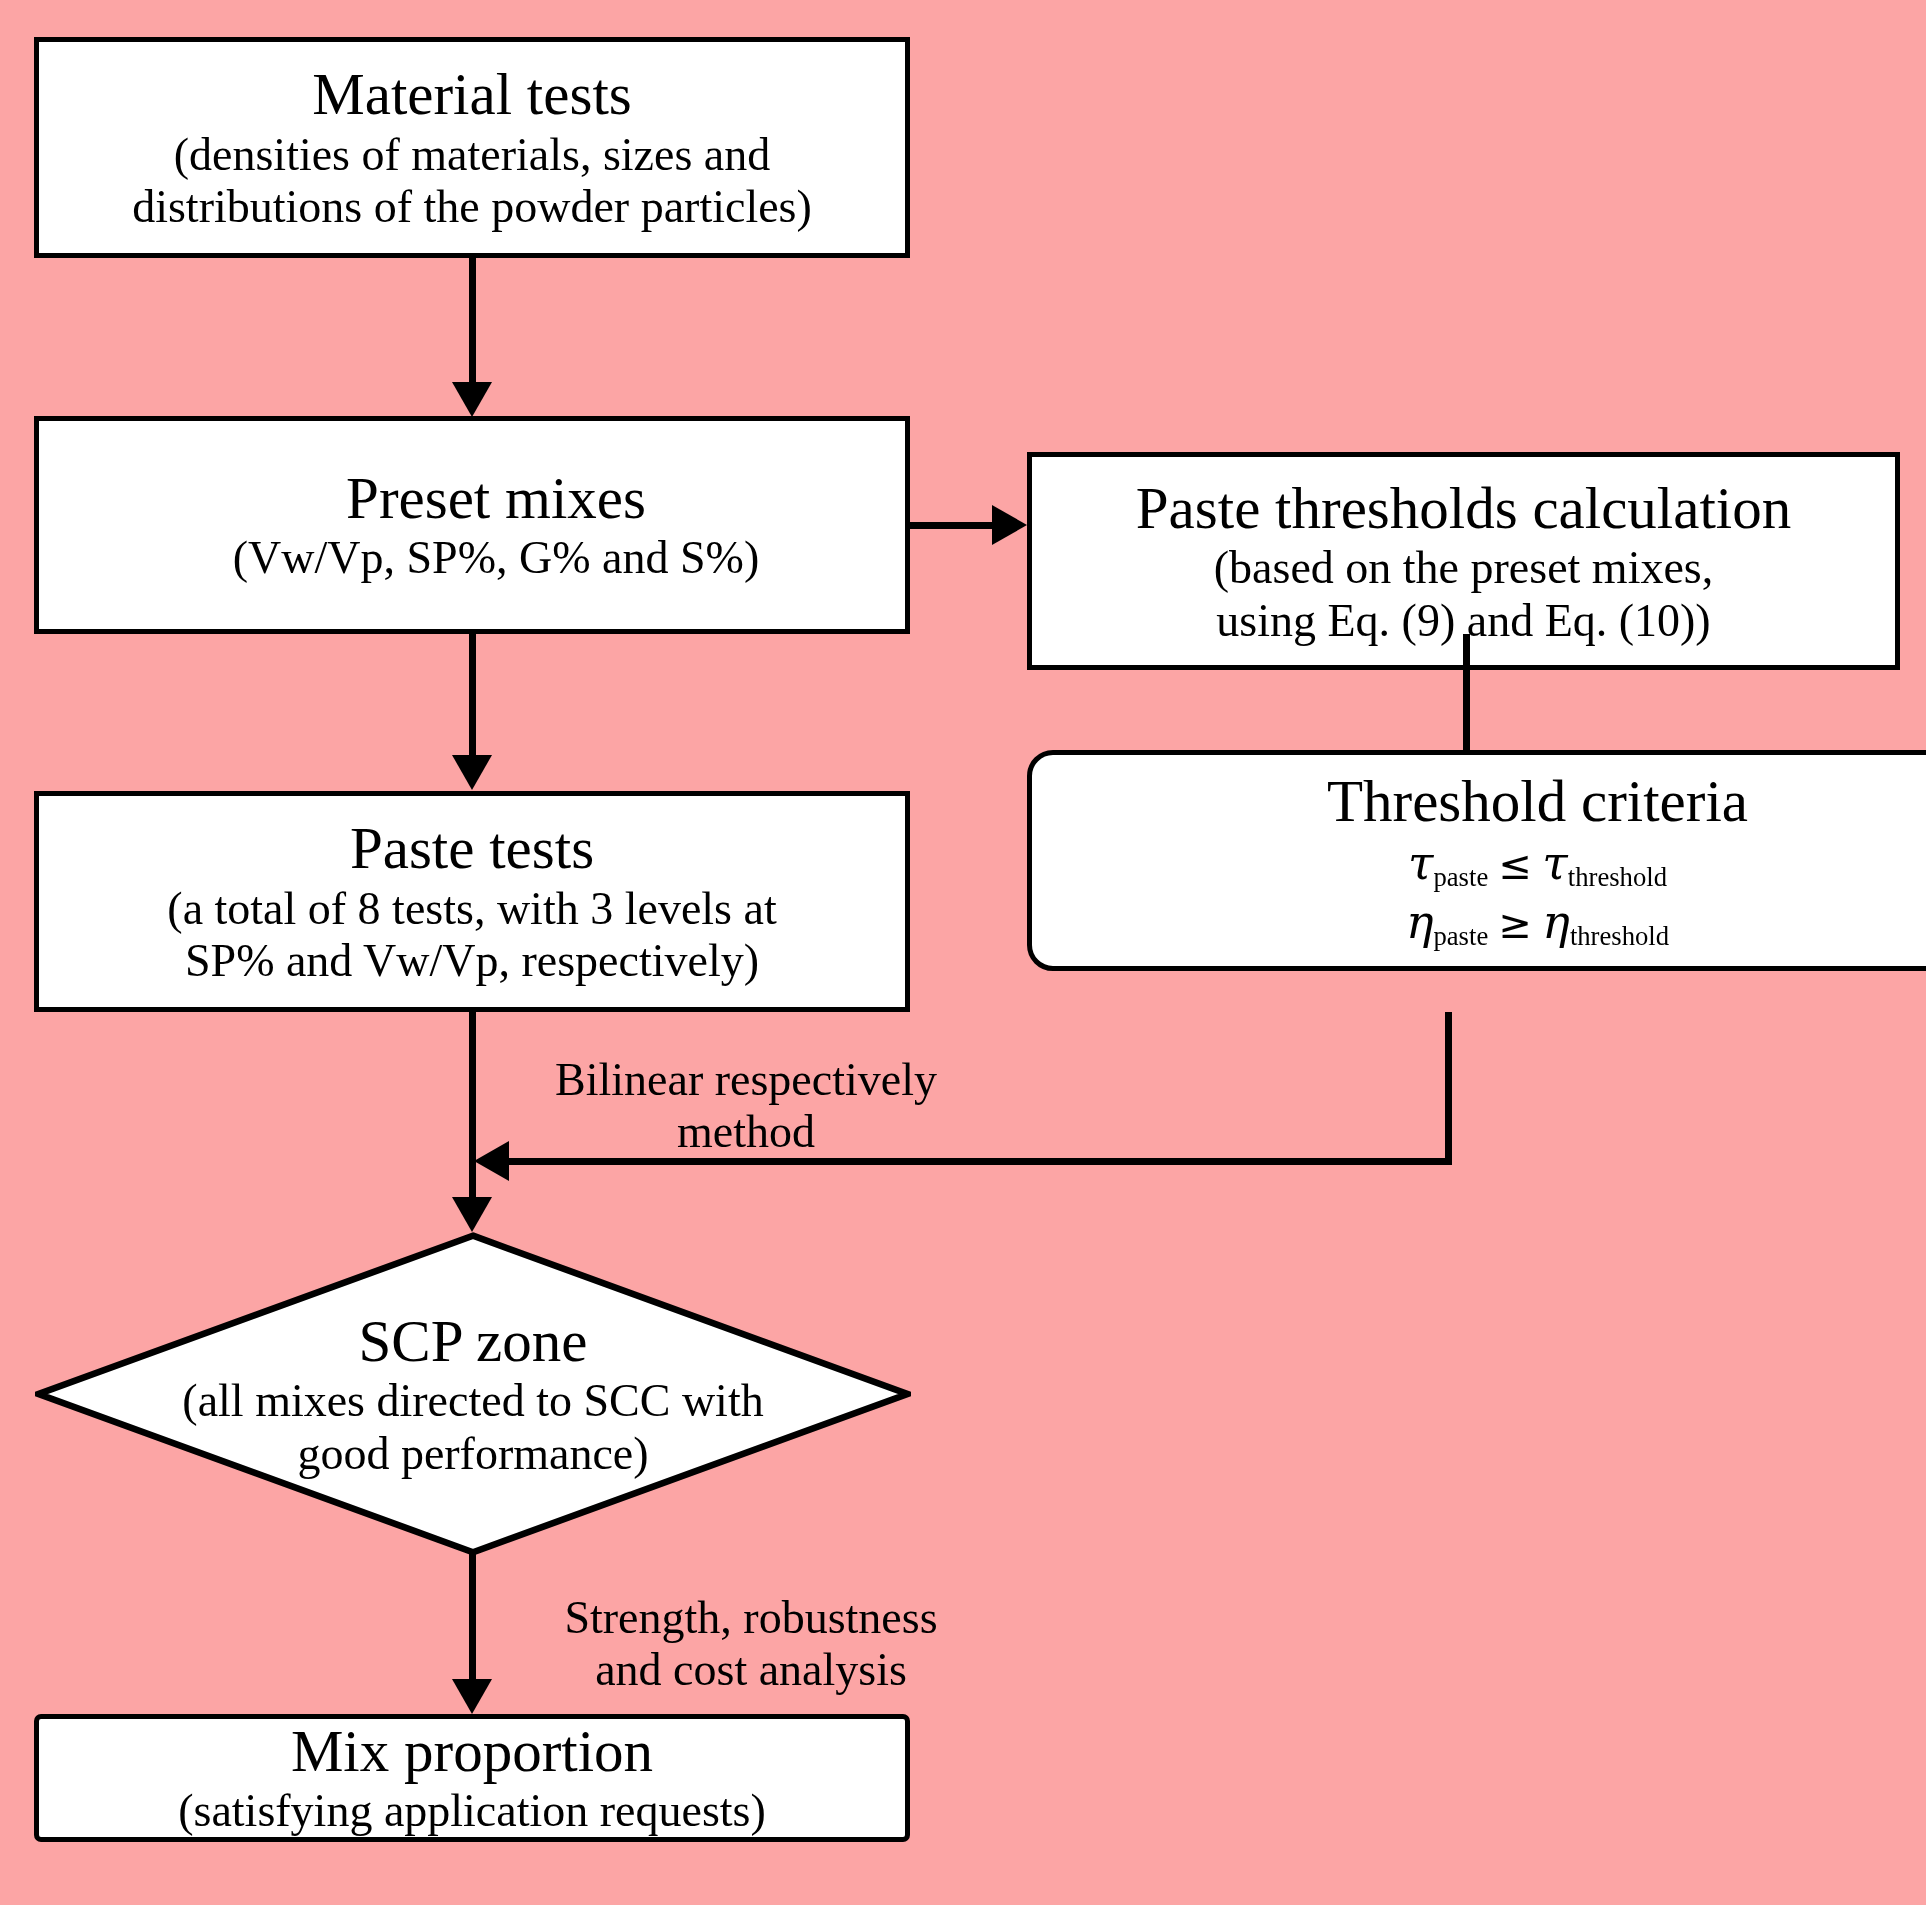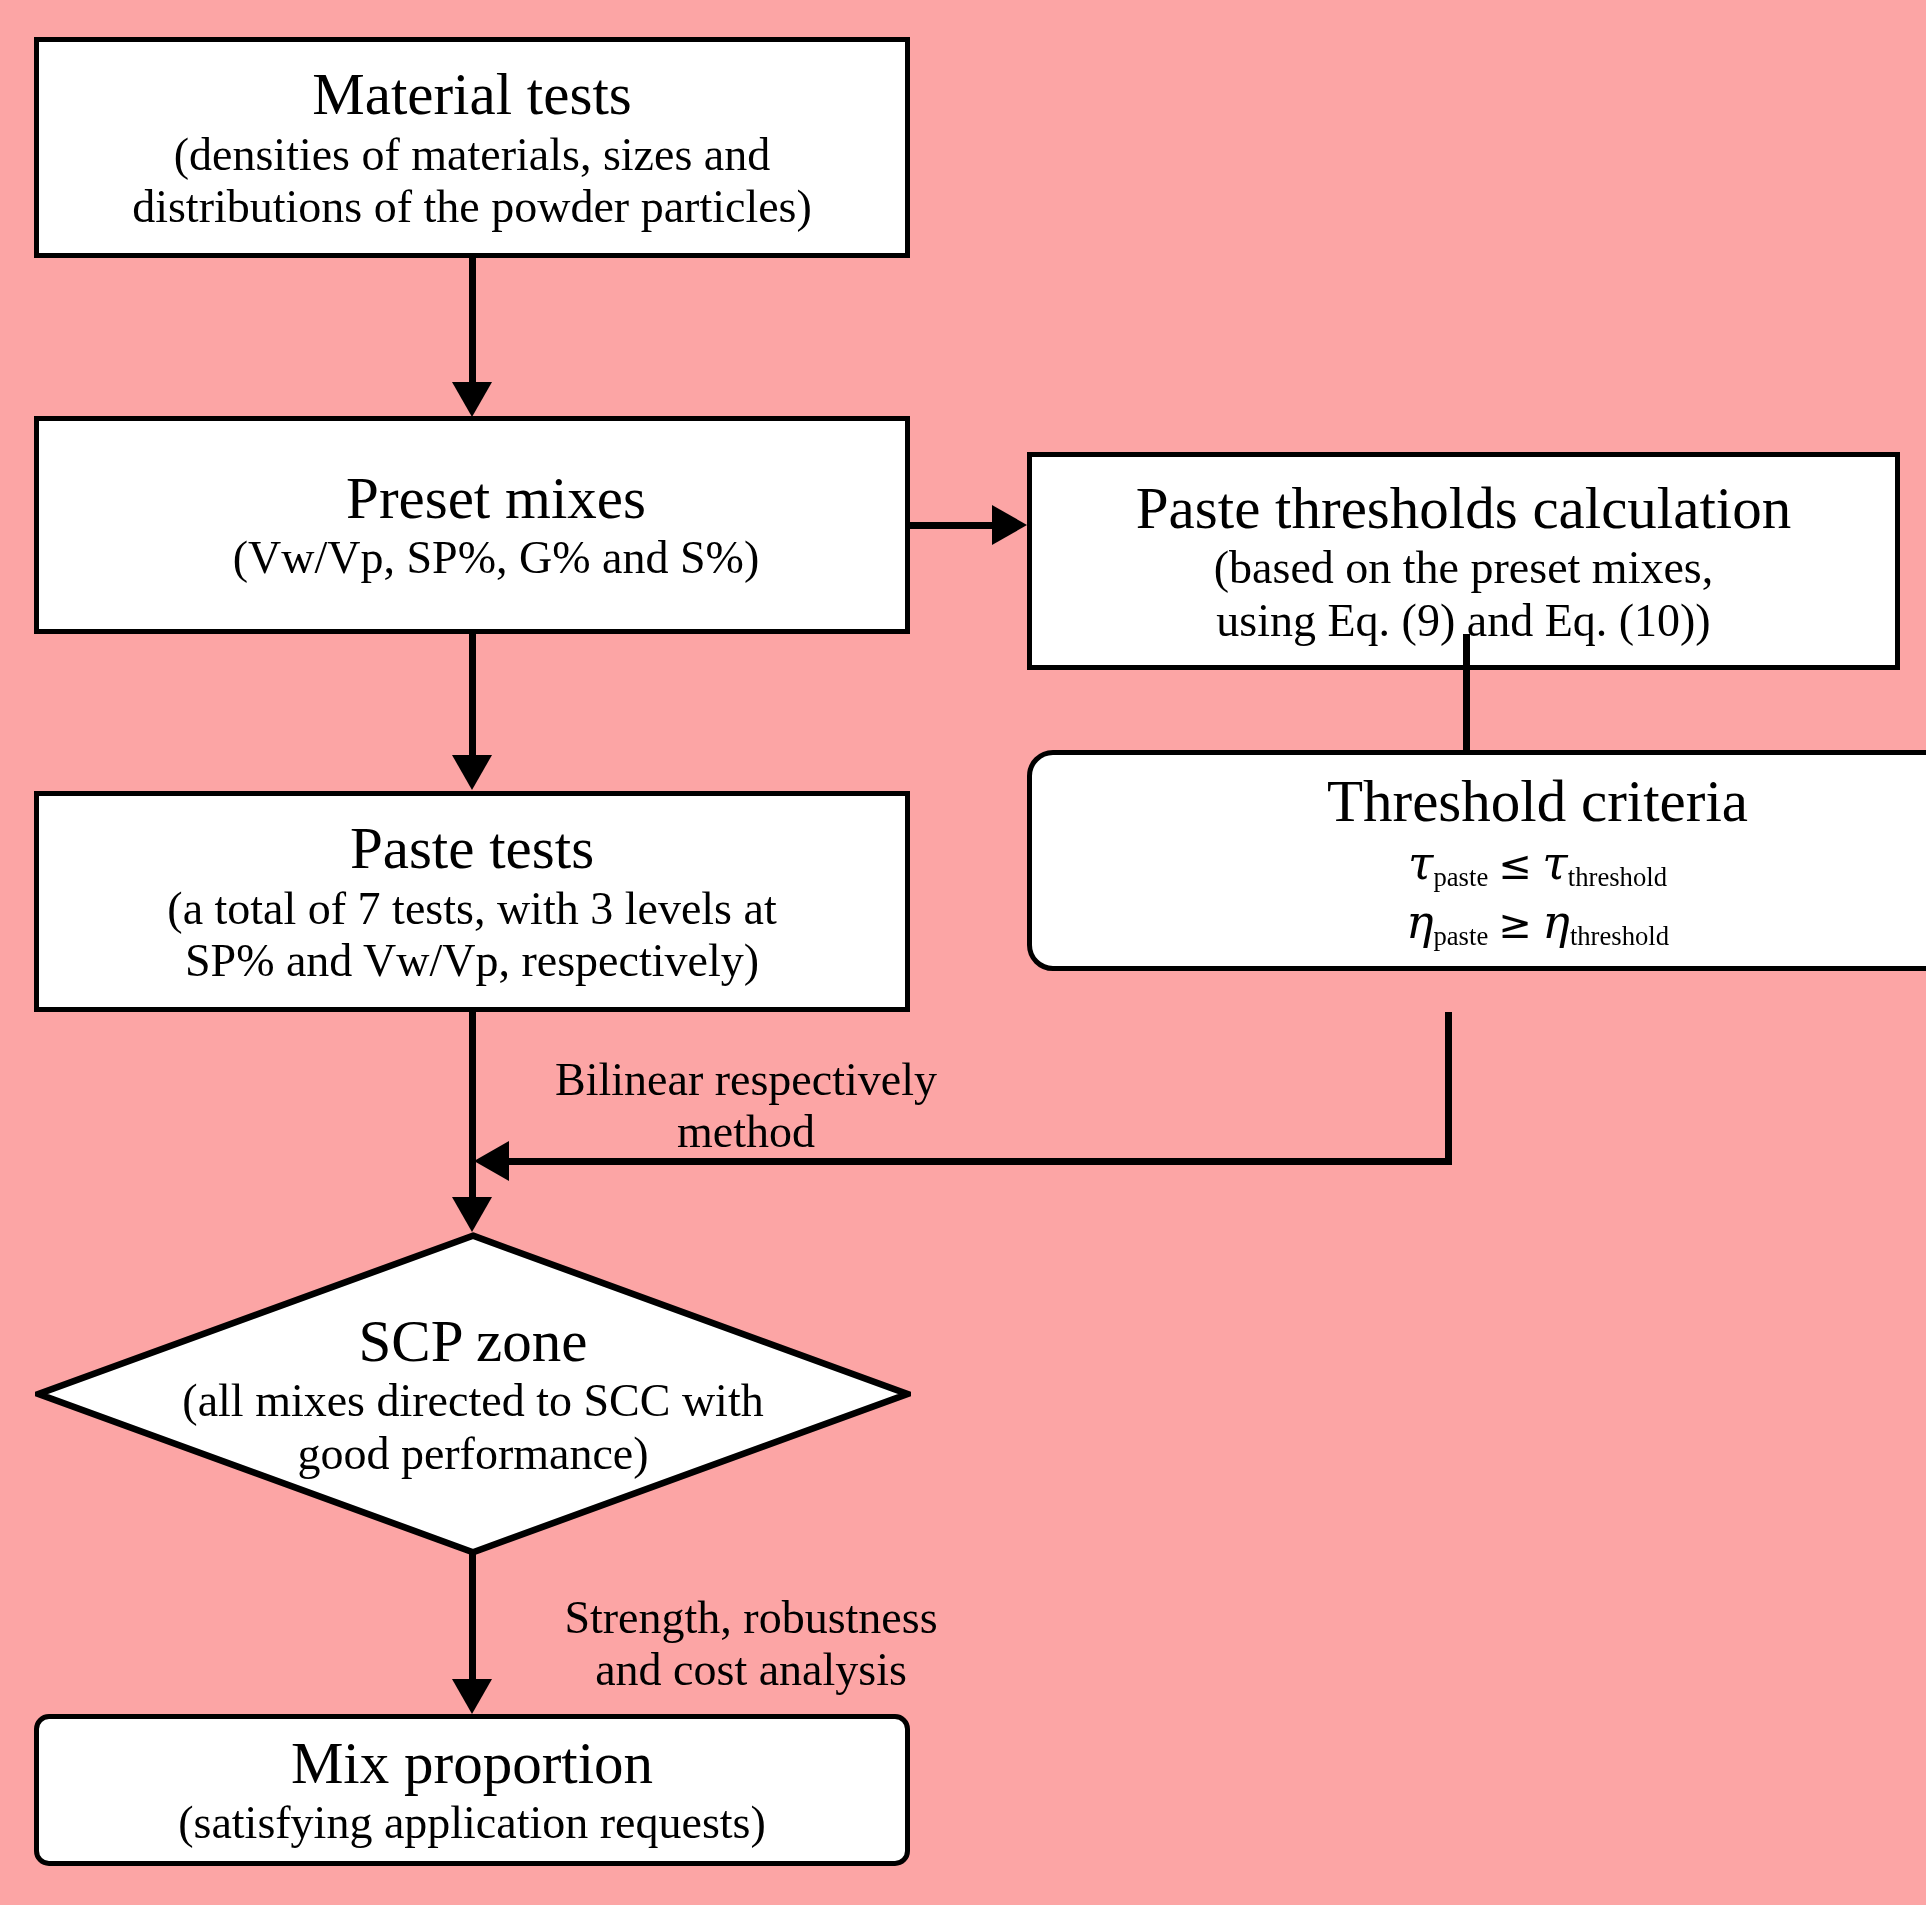--- a/index.html
+++ b/index.html
@@ -37,22 +37,22 @@
   }
   .node .sub .ln { display: block; white-space: nowrap; }
 
   
   #node-material-tests { left: 34px; top: 37px; width: 876px; height: 221px; }
   #node-preset-mixes  { left: 34px; top: 416px; width: 876px; height: 218px; padding-left: 48px; }
   #node-paste-thresholds { left: 1027px; top: 416px; width: 873px; height: 218px; margin-top: 36px; }
   #node-paste-tests   { left: 34px; top: 791px; width: 876px; height: 221px; }
   #node-threshold-criteria { left: 1027px; top: 750px; width: 1021px; height: 221px; border-radius: 26px; }
   #node-mix-proportion {
-    left: 34px; top: 1714px; width: 876px; height: 152px;
-    border-radius: 15px;
+    left: 34px; top: 1714px; width: 876px; height: 128px;
+    border-radius: 7px;
   }
 
   
   .formula {
     font-size: 43px;
     line-height: 1.22;
     white-space: nowrap;
   }
   .formula .gk { font-family: "DejaVu Serif", serif; font-style: italic; font-size: 46px; }
   .formula sub { font-size: 0.62em; vertical-align: -0.28em; font-style: normal; }
@@ -157,21 +157,21 @@
   </div>
 
   <div class="conn" style="left:1463px; top:634px; width:44px; height:157px;">
     <div class="vline" style="left:0px; top:0px; height:124px;"></div>
     <div class="arrow-down" style="left:-17px; top:121px;"></div>
   </div>
 
   <div class="node" id="node-paste-tests">
     <div class="title">Paste tests</div>
     <div class="sub">
-      <span class="ln">(a total of 7 tests, with 3 levels at</span>
+      <span class="ln">(a total of 8 tests, with 3 levels at</span>
       <span class="ln">SP% and Vw/Vp, respectively)</span>
     </div>
   </div>
 
   <div class="node" id="node-threshold-criteria">
     <div class="title">Threshold criteria</div>
     <div class="formula">
       <span class="gk">τ</span><sub>paste</sub><span class="rel">≤</span><span class="gk">τ</span><sub>threshold</sub>
     </div>
     <div class="formula">

